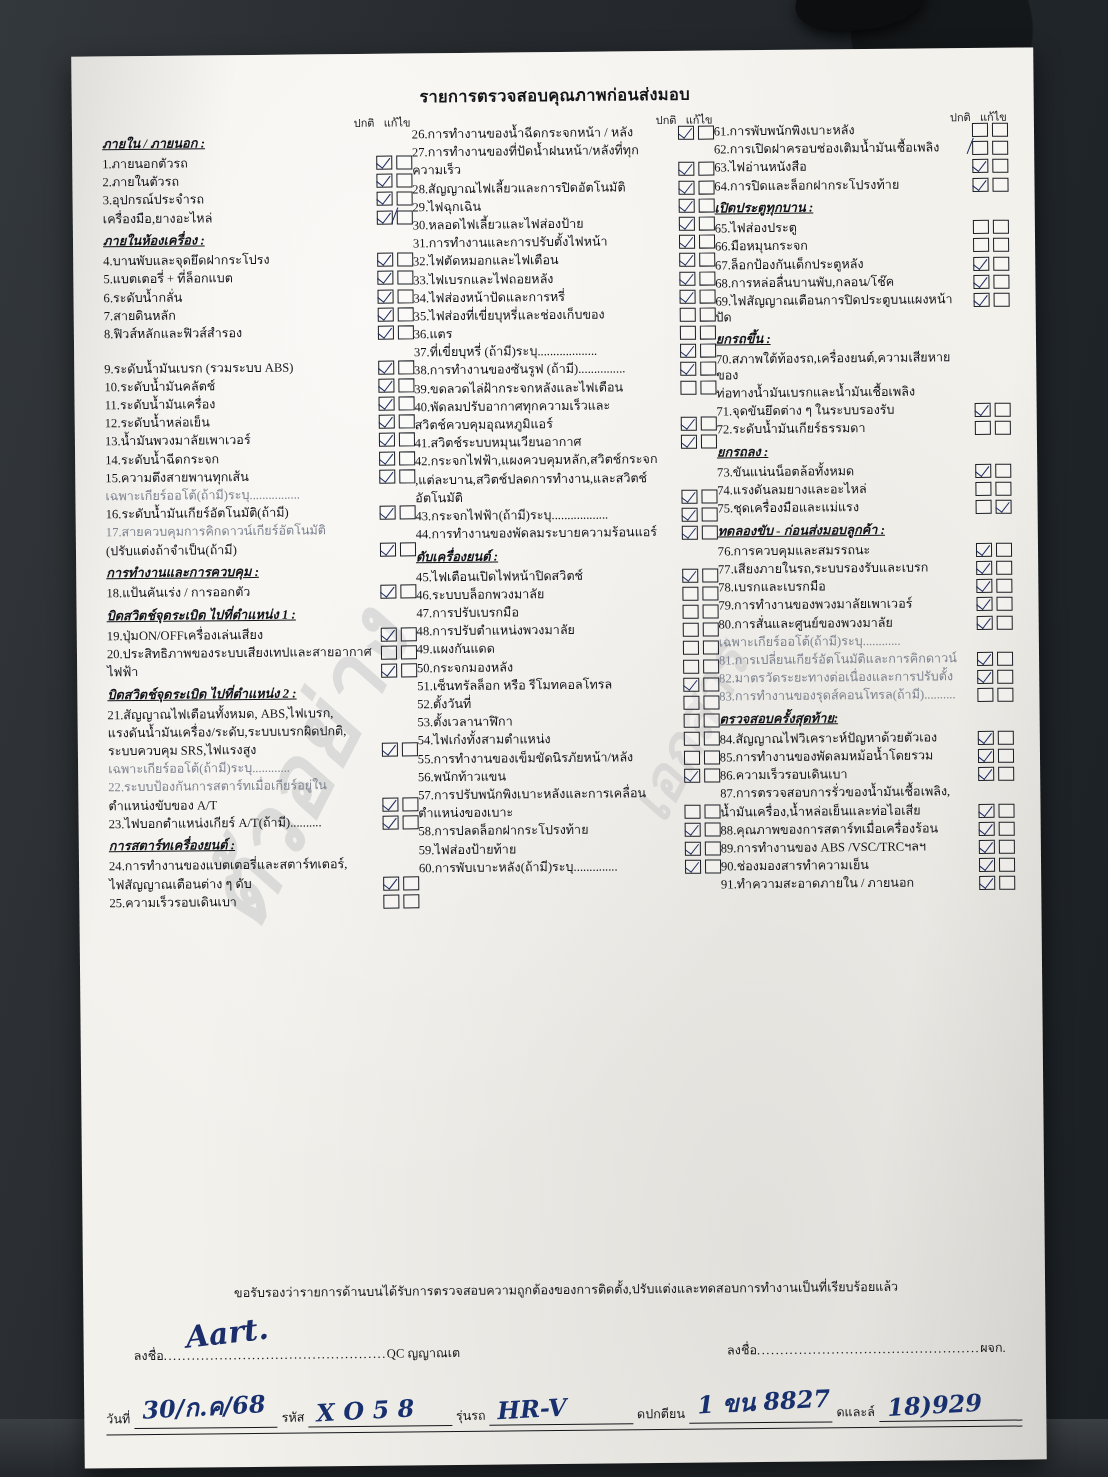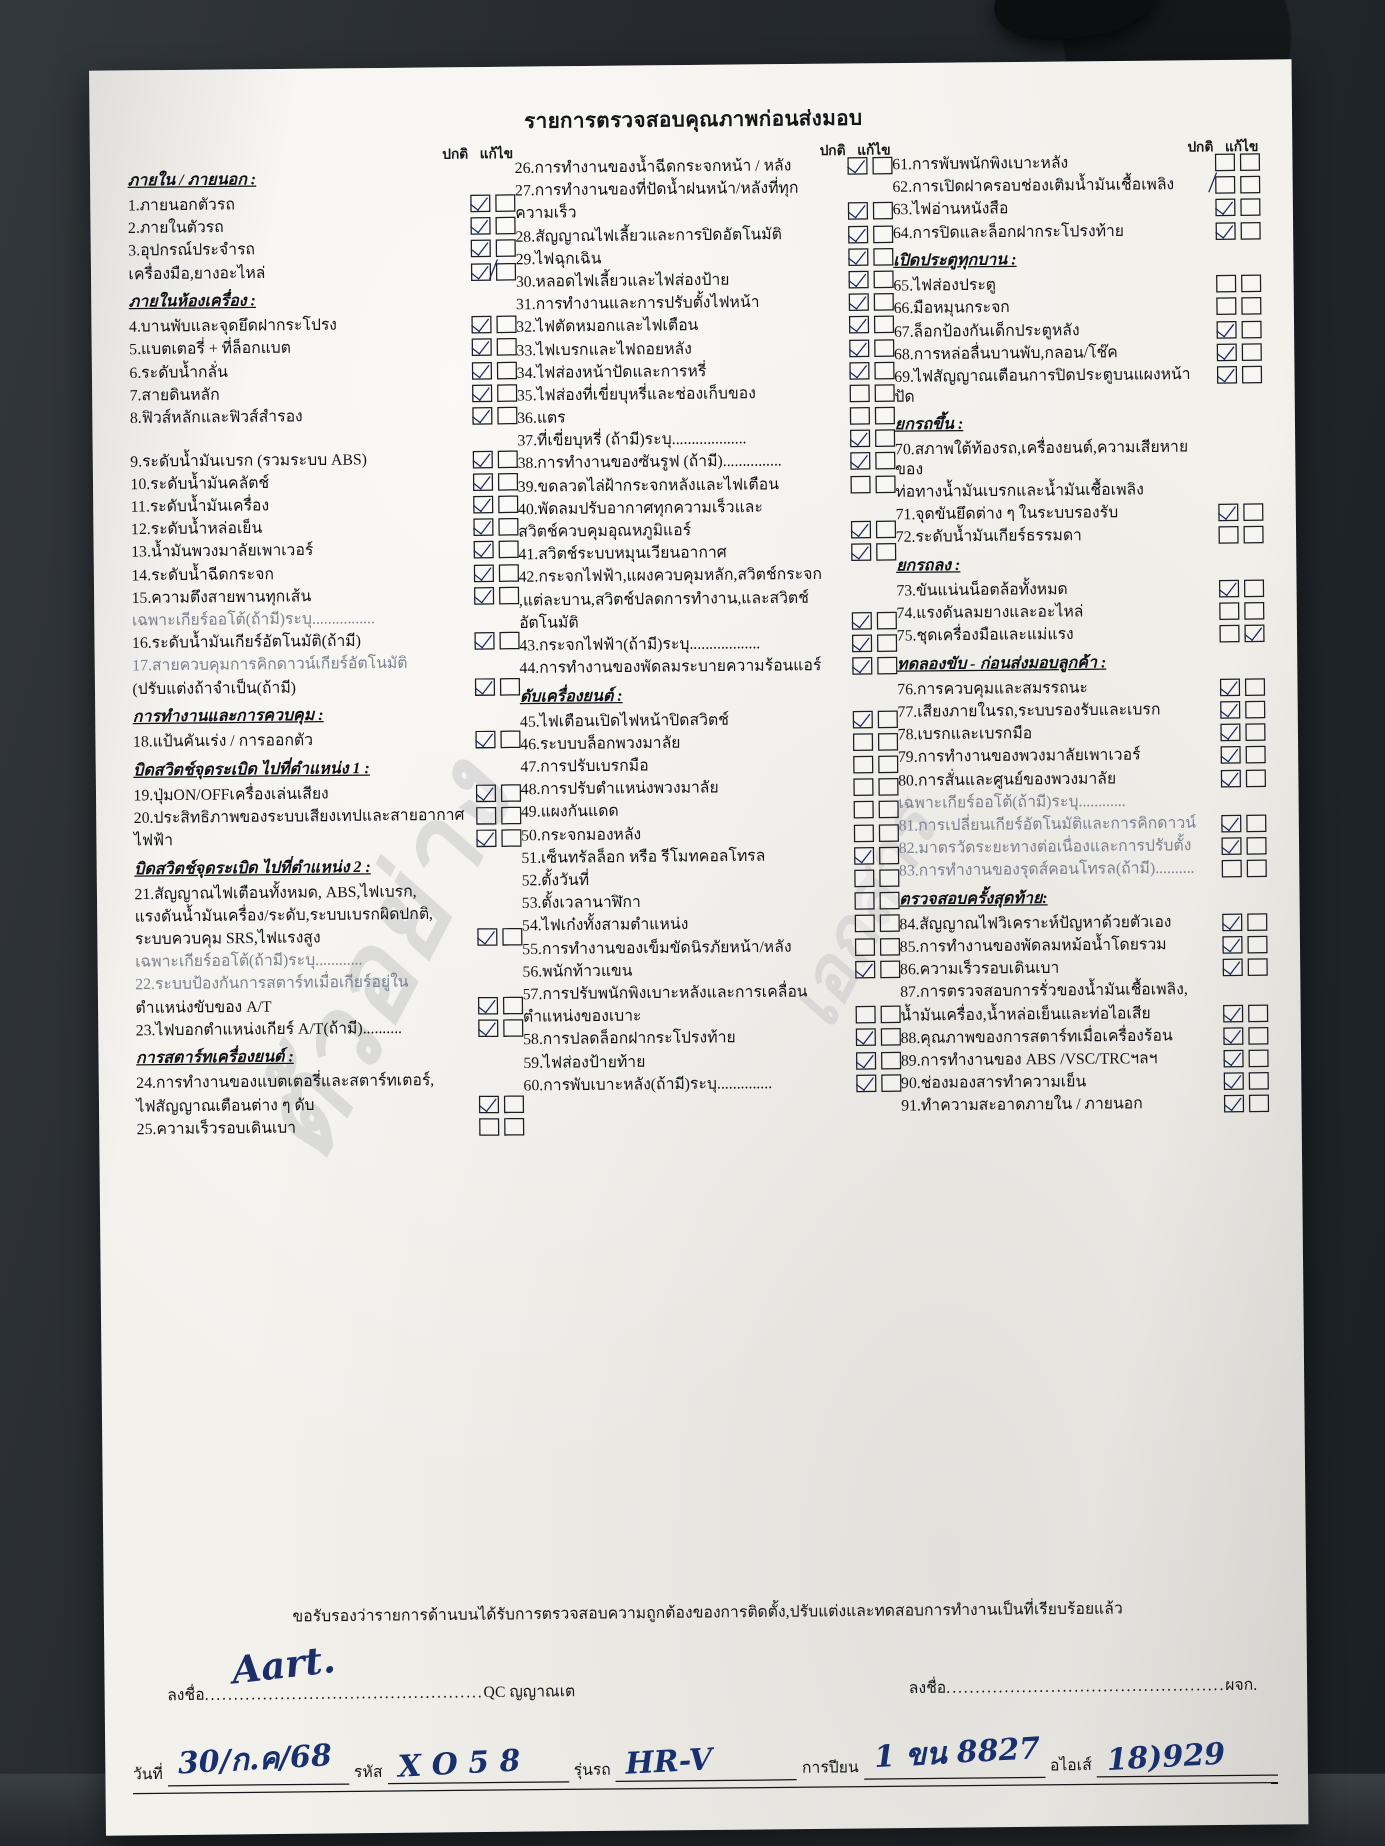--- a/index.html
+++ b/index.html
@@ -69,21 +69,21 @@
   .cols{display:flex;gap:0;margin-top:4px;}
   .col{position:relative;}
   .col1{width:318px;}
   .col2{width:310px;}
   .col3{width:302px;}
 
   .colhead{
     display:flex;justify-content:flex-end;gap:10px;
     font-size:11px;color:#16181c;padding-right:8px;height:14px;
   }
-  .colhead span{width:20px;text-align:center;font-weight:bold;}
+  .colhead span{width:20px;text-align:center;}
 
   .row{
     display:flex;align-items:flex-start;
     font-size:12.6px;color:#111318;line-height:15.6px;
     min-height:15.6px;
     margin-bottom:2.6px;
   }
   .row .txt{flex:1;padding-right:6px;}
   .boxes{display:flex;gap:4px;flex:0 0 auto;margin-top:1px;}
   .bx{
@@ -918,24 +918,24 @@
           <span class="hw">30/ก.ค/68</span>
         </div>
         <span class="lbl">รหัส</span>
         <div class="fill">
           <span class="hw">X O 5 8</span>
         </div>
         <span class="lbl">รุ่นรถ</span>
         <div class="fill">
           <span class="hw">HR-V</span>
         </div>
-        <span class="lbl">การปียน</span>
+        <span class="lbl">ดปกตียน</span>
         <div class="fill">
           <span class="hw">1 ขน 8827</span>
         </div>
-        <span class="lbl">อไอเส์</span>
+        <span class="lbl">ดและล์</span>
         <div class="fill">
           <span class="hw">18)929</span>
         </div>
       </div>
     <div class="bottom-line"></div>
   </div>
 </div>
 
 </body></html>

